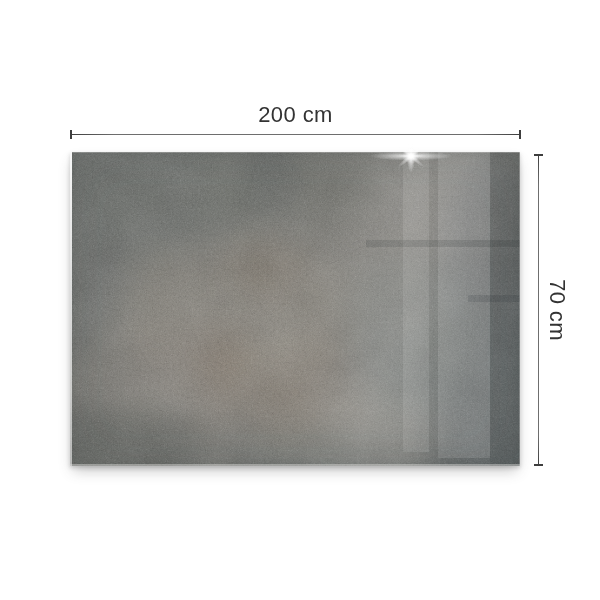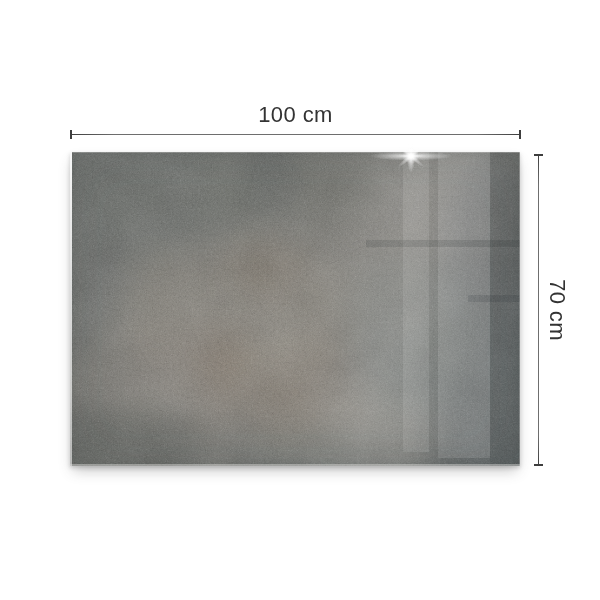--- a/index.html
+++ b/index.html
@@ -93,21 +93,21 @@
   }
 
   .sparkle { left: 296px; top: -10px; width: 90px; height: 60px; }
 </style>
 </head>
 <body>
 
 <div class="canvas">
 
   <div>
-    <div class="dim-label dim-h-label">100 cm</div>
+    <div class="dim-label dim-h-label">200 cm</div>
     <div class="dim-h-line">
       <div class="tick-v left"></div>
       <div class="tick-v right"></div>
     </div>
   </div>
 
   <div>
     <div class="dim-v-line">
       <div class="tick-h top"></div>
       <div class="tick-h bottom"></div>

